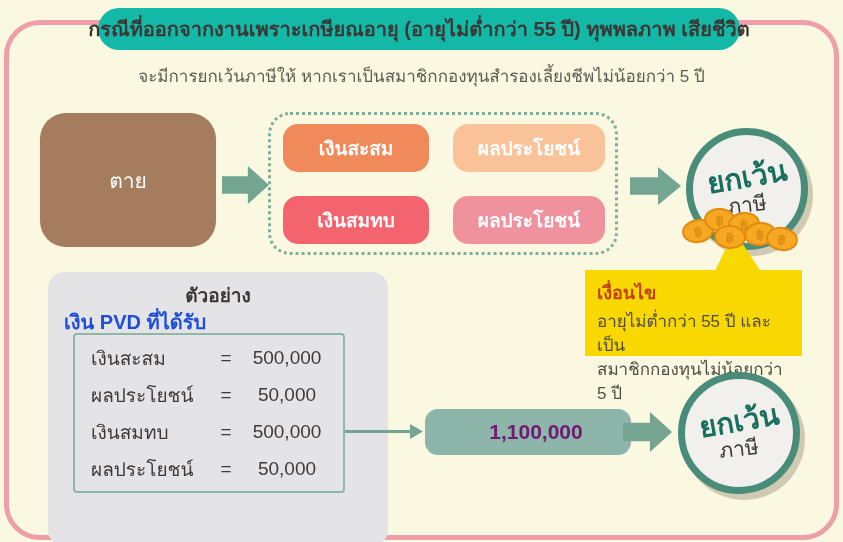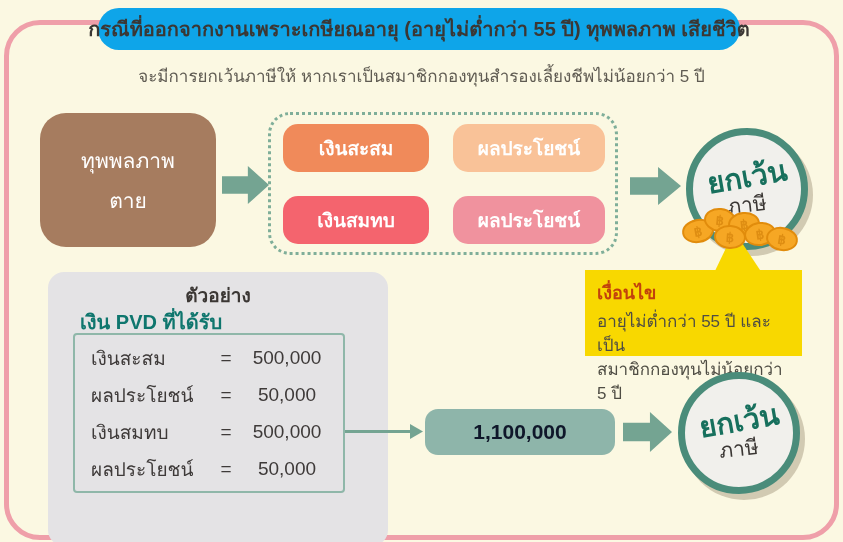--- a/index.html
+++ b/index.html
@@ -8,21 +8,21 @@
     background:#FBF8E2;
     font-family:"Liberation Sans", sans-serif;
     color:#3B3734;
   }
   .frame{
     position:absolute;left:4px;right:4px;top:20px;bottom:2px;
     border:5px solid #EF9FA9;border-radius:36px;
   }
   .title-pill{
     position:absolute;left:98px;top:8px;width:642px;height:42px;
-    background:#0ea5e9;border-radius:22px;
+    background:#14b8a6;border-radius:22px;
     display:flex;align-items:center;justify-content:center;
     font-size:20px;font-weight:bold;color:#3B3734;white-space:nowrap;
   }
   .subtitle{
     position:absolute;left:0;top:62px;width:843px;height:26px;
     display:flex;align-items:center;justify-content:center;
     font-size:17px;color:#5F5B52;white-space:nowrap;
   }
   .brown-box{
     position:absolute;left:40px;top:113px;width:176px;height:134px;
@@ -88,21 +88,21 @@
   .condition-line{font-size:17px;color:#4F4D44;line-height:1.42;}
   .example-box{
     position:absolute;left:48px;top:272px;width:340px;height:274px;
     background:#E4E3E5;border-radius:16px;
   }
   .example-title{
     position:absolute;left:0;top:8px;width:100%;text-align:center;
     font-size:19px;font-weight:bold;color:#3B3734;
   }
   .pvd-heading{
-    position:absolute;left:32px;top:34px;font-size:20px;font-weight:bold;color:#0f766e;
+    position:absolute;left:16px;top:34px;font-size:20px;font-weight:bold;color:#1d4ed8;
   }
   .ex-table{
     position:absolute;left:25px;top:61px;width:272px;height:160px;
     border:2px solid #8FB7A9;border-radius:4px;box-sizing:border-box;
     display:flex;flex-direction:column;justify-content:space-around;
     padding:4px 16px;
   }
   .ex-row{display:flex;align-items:center;font-size:19px;color:#3E3A39;}
   .ex-label{flex:1;text-align:left;}
   .ex-eq{width:42px;text-align:center;}
@@ -111,38 +111,37 @@
     position:absolute;left:345px;top:430px;width:67px;height:3px;background:#74A492;
   }
   .connector-head{
     position:absolute;left:410px;top:424px;width:13px;height:15px;background:#74A492;
     clip-path:polygon(0 0,100% 50%,0 100%);
   }
   .total-box{
     position:absolute;left:425px;top:409px;width:190px;height:46px;
     background:#8EB5AA;border-radius:13px;
     display:flex;align-items:center;justify-content:center;
-    color:#0f172a;font-size:21px;font-weight:bold;
+    color:#701a75;font-size:21px;font-weight:bold;padding-left:16px;
   }
 </style>
 </head>
 <body>
 
 <div class="stage">
 
   <div class="frame"></div>
 
   <div class="title-pill">
     <span>กรณีที่ออกจากงานเพราะเกษียณอายุ (อายุไม่ต่ำกว่า 55 ปี) ทุพพลภาพ เสียชีวิต</span>
   </div>
 
   <div class="subtitle">จะมีการยกเว้นภาษีให้ หากเราเป็นสมาชิกกองทุนสำรองเลี้ยงชีพไม่น้อยกว่า 5 ปี</div>
 
   <div class="brown-box">
-    <span>ทุพพลภาพ</span>
     <span>ตาย</span>
   </div>
 
   <div class="block-arrow arrow1"></div>
 
   <div class="dotted-box">
     <div class="pill pill-1">เงินสะสม</div>
     <div class="pill pill-2">ผลประโยชน์</div>
     <div class="pill pill-3">เงินสมทบ</div>
     <div class="pill pill-4">ผลประโยชน์</div>

